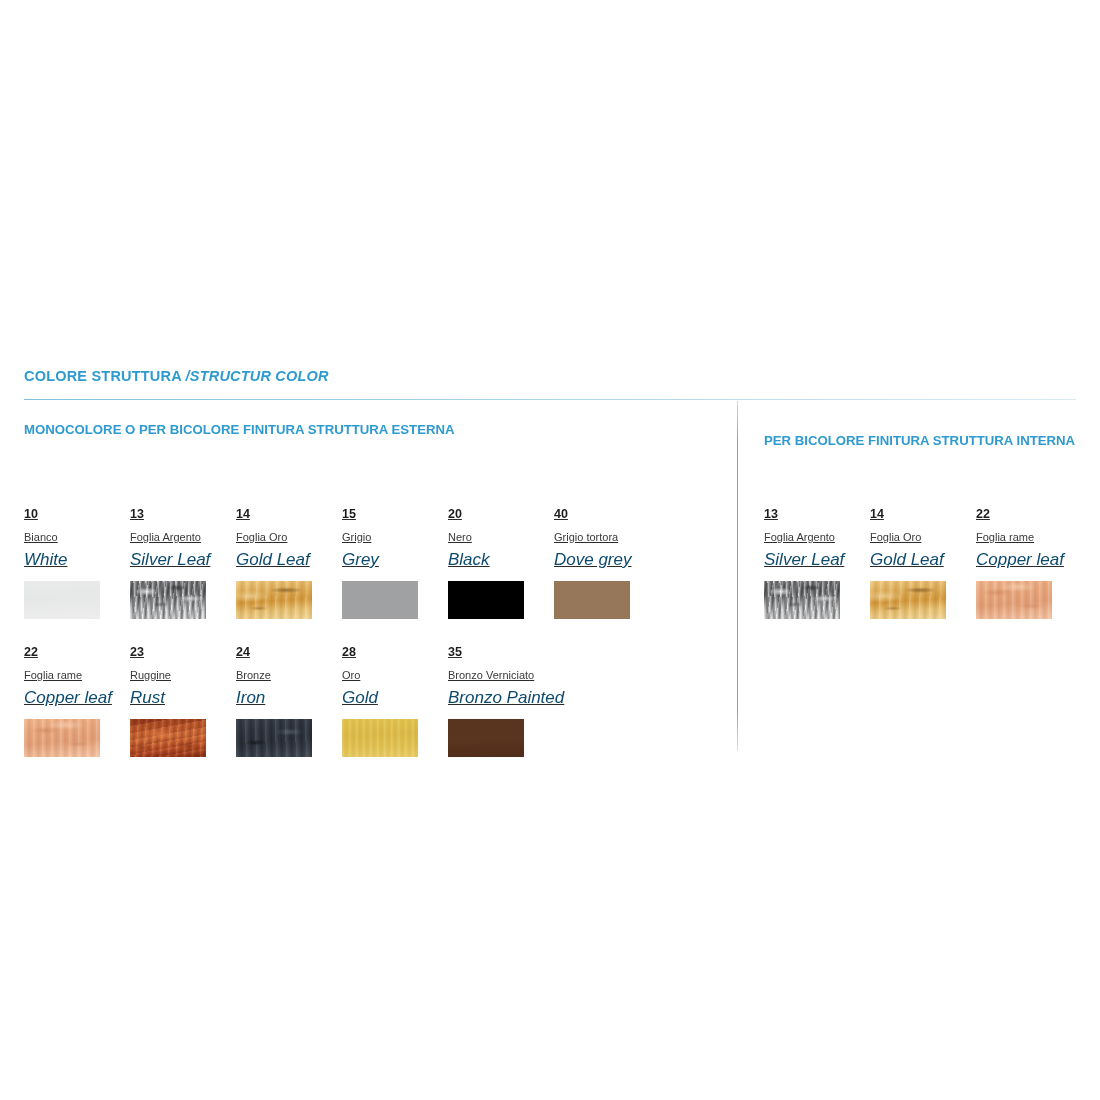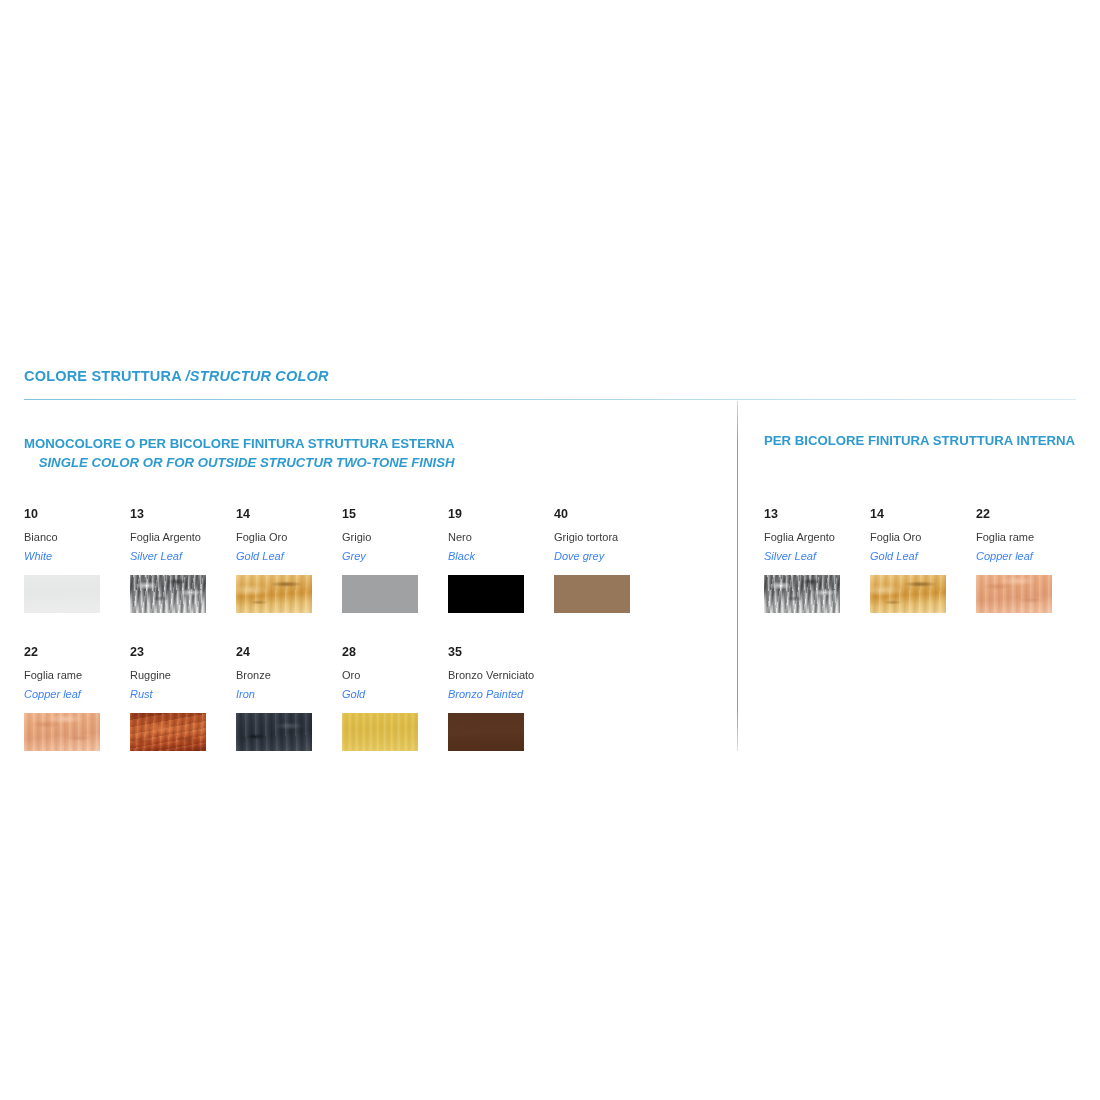--- a/index.html
+++ b/index.html
@@ -81,39 +81,40 @@
     position: absolute;
   }
   .swatch-row {
     position: relative;
     height: 138px;
   }
   .swatch-cell {
     position: absolute;
     top: 0;
     width: 140px;
+    text-decoration: underline;
   }
   .code {
     font-size: 12.5px;
     font-weight: bold;
     color: #1d1d1d;
     line-height: 1;
     height: 13px;
   }
   .name-it {
     font-size: 11px;
     color: #3a3a3a;
     line-height: 1;
     margin-top: 11px;
     white-space: nowrap;
   }
   .name-en {
-    font-size: 11px;
+    font-size: 17px;
     font-style: italic;
-    color: #3b82f6;
+    color: #0c4a6e;
     line-height: 1;
     margin-top: 8px;
     white-space: nowrap;
   }
   .chip {
     margin-top: 13px;
     width: 76px;
     height: 38px;
     position: relative;
     overflow: hidden;
@@ -219,24 +220,23 @@
 
 <div id="page">
 
   <div class="main-title">
     <span>COLORE STRUTTURA </span><span class="it">/STRUCTUR COLOR</span>
   </div>
   <div class="title-rule"></div>
 
   <div class="v-divider"></div>
 
-  <div class="group" id="group-outside" style="left:24px; top:426px;text-align:right;">
+  <div class="group" id="group-outside" style="left:24px; top:412px;">
     <div class="group-head">
       <span>MONOCOLORE O PER BICOLORE FINITURA STRUTTURA ESTERNA</span>
-      <span class="sub">SINGLE COLOR OR FOR OUTSIDE STRUCTUR TWO-TONE FINISH</span>
     </div>
   </div>
 
   <div class="swatch-grid" id="grid-outside" style="left:24px; top:500px;">
       <div class="swatch-row">
         <div class="swatch-cell" style="left: 0px;">
           <div class="code">10</div>
           <div class="name-it">Bianco</div>
           <div class="name-en">White</div>
           <div class="chip fx-white"></div>
@@ -253,21 +253,21 @@
           <div class="name-en">Gold Leaf</div>
           <div class="chip fx-gold"></div>
         </div>
         <div class="swatch-cell" style="left: 318px;">
           <div class="code">15</div>
           <div class="name-it">Grigio</div>
           <div class="name-en">Grey</div>
           <div class="chip fx-grey"></div>
         </div>
         <div class="swatch-cell" style="left: 424px;">
-          <div class="code">19</div>
+          <div class="code">20</div>
           <div class="name-it">Nero</div>
           <div class="name-en">Black</div>
           <div class="chip fx-black"></div>
         </div>
         <div class="swatch-cell" style="left: 530px;">
           <div class="code">40</div>
           <div class="name-it">Grigio tortora</div>
           <div class="name-en">Dove grey</div>
           <div class="chip fx-dove"></div>
         </div>

